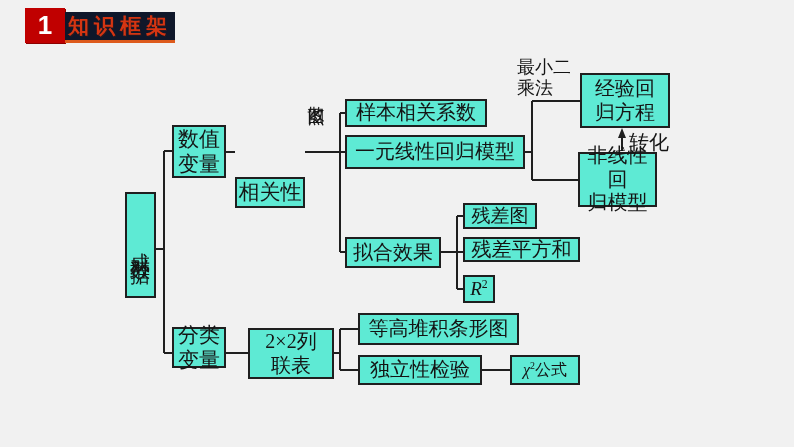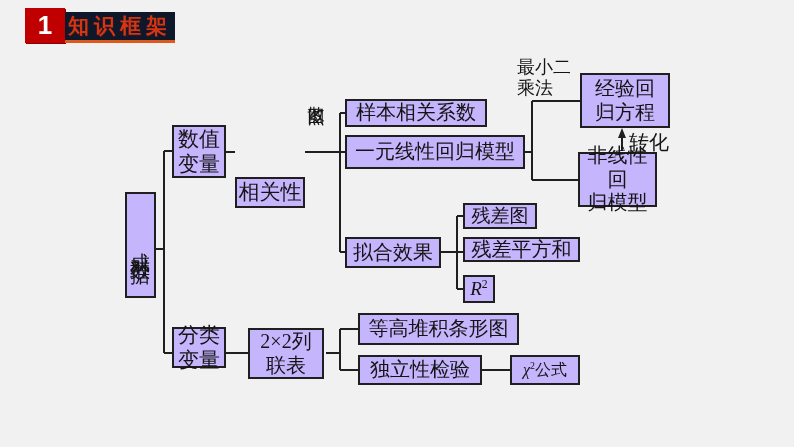--- a/index.html
+++ b/index.html
@@ -27,21 +27,21 @@
     color:#d53512;
     display:flex;align-items:center;justify-content:center;
     font-size:21px;font-weight:bold;letter-spacing:5px;
     border-bottom:3px solid #dd5a1c;
     text-shadow:1px 1px 0 rgba(120,30,0,0.25);
   }
   
   .box{
     position:absolute;box-sizing:border-box;
     border:2px solid #1f1f1f;
-    background:#c4b5fd;
+    background:#5eead4;
     display:flex;flex-direction:column;
     align-items:center;justify-content:center;
     text-align:center;line-height:1.18;
   }
   .box span{display:block;}
   .vtext{
     writing-mode:vertical-rl;
     text-orientation:upright;
     line-height:1;
   }
@@ -146,21 +146,21 @@
     <span style="display:inline;">
       <span class="it" style="display:inline;">R</span><sup>2</sup>
     </span>
   </div>
 
   <div class="box" style="left:172px;top:327px;width:54px;height:41px;font-size:21px;">
     <span>分类</span>
     <span>变量</span>
   </div>
 
-  <div class="box" style="left:248px;top:328px;width:76px;height:51px;font-size:20px;">
+  <div class="box" style="left:248px;top:328px;width:86px;height:51px;font-size:20px;">
     <span>2×2列</span>
     <span>联表</span>
   </div>
 
   <div class="box" style="left:358px;top:313px;width:161px;height:32px;font-size:20px;">
     <span>等高堆积条形图</span>
   </div>
 
   <div class="box" style="left:358px;top:355px;width:124px;height:30px;font-size:20px;">
     <span>独立性检验</span>

